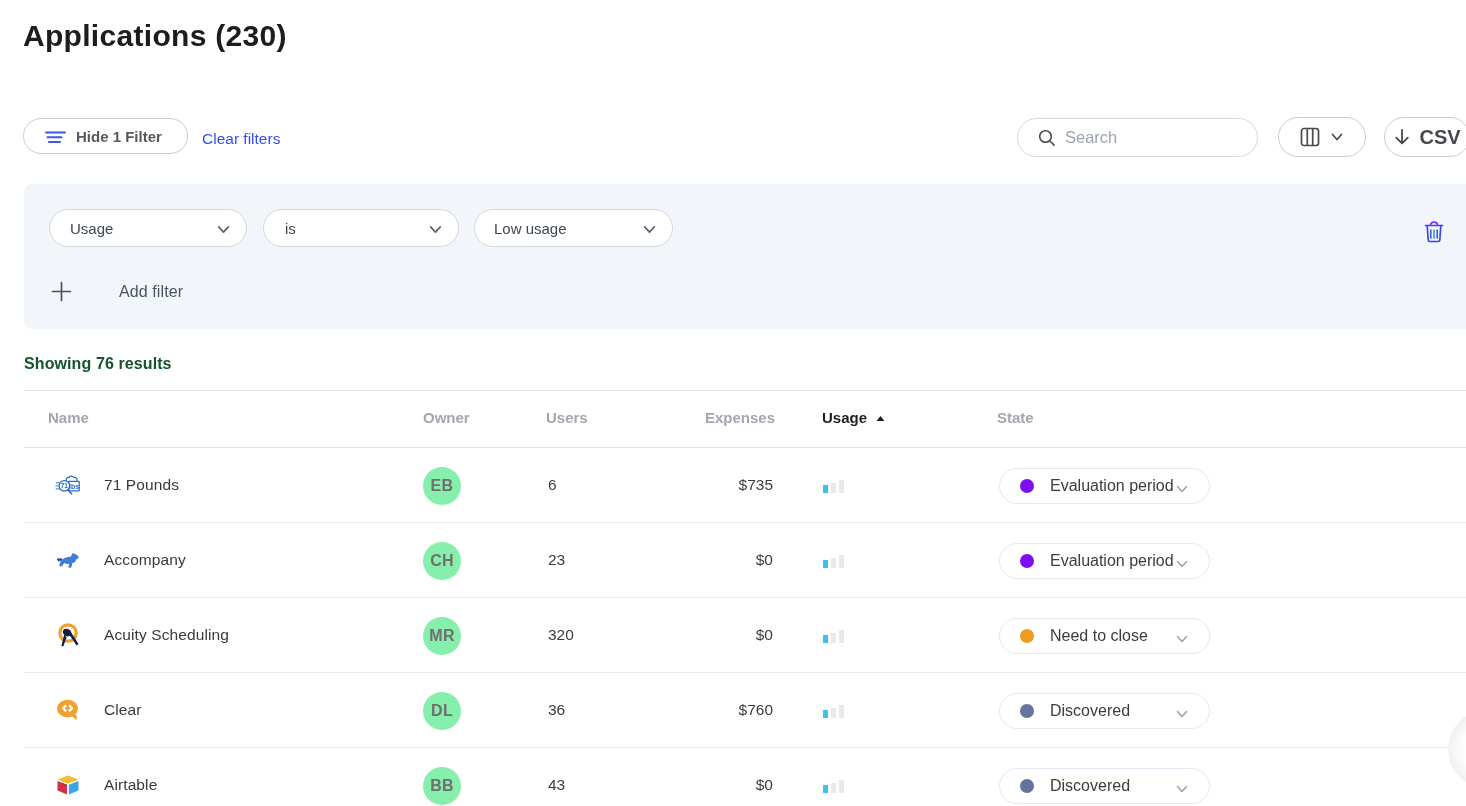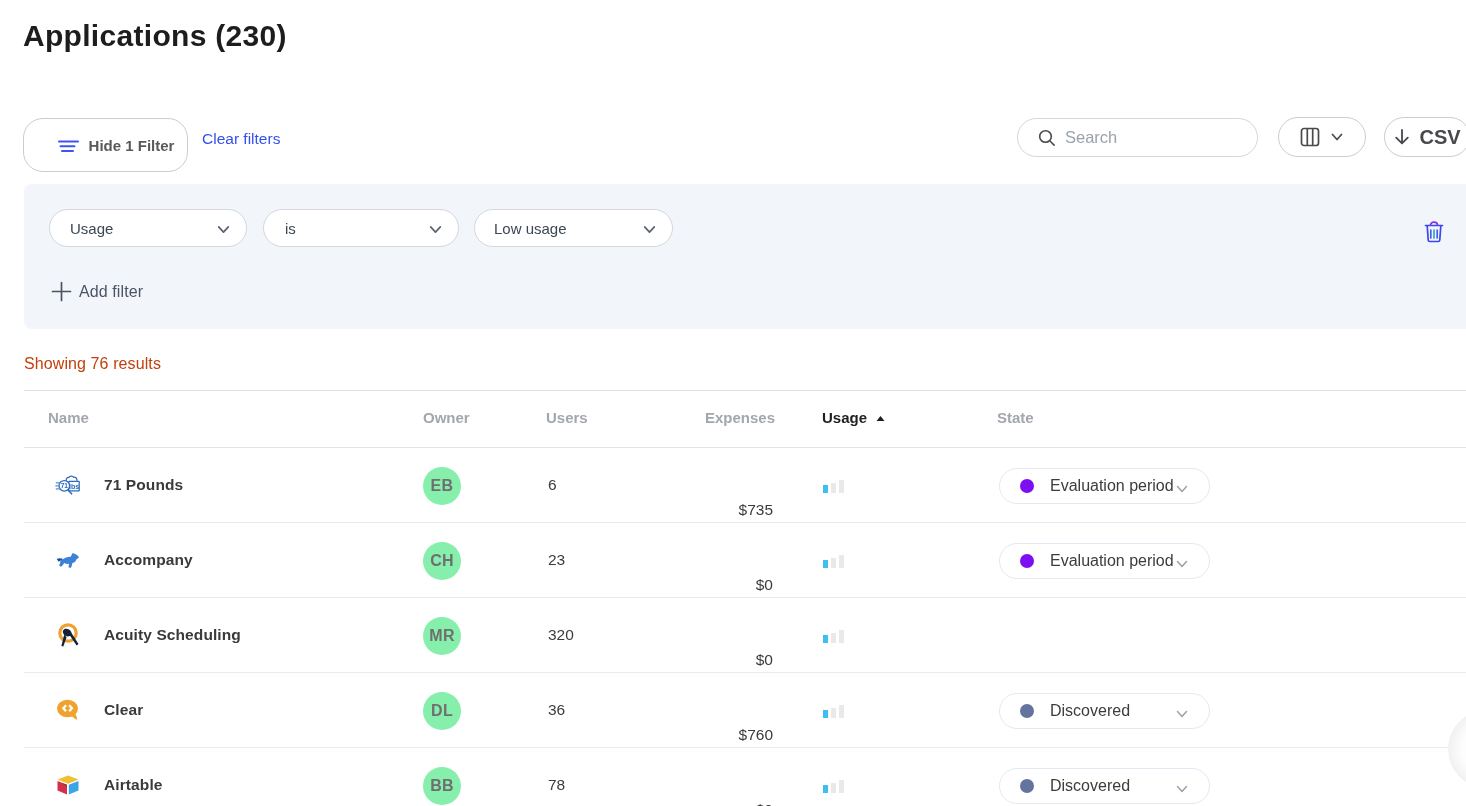--- a/index.html
+++ b/index.html
@@ -5,50 +5,50 @@
   * { margin:0; padding:0; box-sizing:border-box; }
   html,body { width:1466px; height:806px; overflow:hidden; background:#fff;
     font-family:"Liberation Sans", sans-serif; }
   .abs { position:absolute; }
   #page { position:relative; width:1466px; height:806px; }
 
   h1 { left:23px; top:19px; font-size:30px; font-weight:700; color:#1d1d1d; letter-spacing:0.3px; }
 
   .pillbtn { border:1px solid #c9ccd2; border-radius:20px; background:#fff;
     display:flex; align-items:center; justify-content:center; }
-  #hidebtn { left:23px; top:118px; width:165px; height:54px; gap:10px; justify-content:center; padding-left:21px; }
+  #hidebtn { left:23px; top:118px; width:165px; height:36px; gap:10px; justify-content:flex-start; padding-left:21px; }
   #hidebtn span { font-size:15px; font-weight:700; color:#595959; }
   #clear { left:202px; top:130px; font-size:15.5px; color:#3350ee; }
 
   #search { left:1017px; top:118px; width:241px; height:39px; border:1px solid #d4d7db; border-radius:20px; display:flex; align-items:center; }
   #search .ph { font-size:16.5px; color:#9aa3ad; margin-left:8px; }
   #colsbtn { left:1278px; top:117px; width:88px; height:40px; gap:10px; }
   #csvbtn { left:1384px; top:117px; width:86px; height:40px; gap:8px; }
   #csvbtn span { font-size:20px; font-weight:700; color:#47474d; }
 
   #band { left:24px; top:184px; width:1442px; height:145px; background:#f2f5fa; border-radius:8px 0 0 8px; }
   .fpill { position:absolute; top:25px; height:38px; background:#fff; border:1px solid #d2d7e0; border-radius:20px; display:flex; align-items:center; }
   .fpill span { font-size:15px; color:#3c4654; }
   .fpill svg { position:absolute; right:15px; top:12px; }
   #addfilter { position:absolute; left:27px; top:97px; display:flex; align-items:center; gap:7px; }
-  #addfilter span { font-size:16px; font-weight:400; color:#4b5562; letter-spacing:0.1px; }
+  #addfilter span { font-size:16px; font-weight:400; color:#4b5562; letter-spacing:0.1px;margin-left:40px; }
   #trash { position:absolute; right:22px; top:37px; }
 
-  #showing { left:24px; top:355px; font-size:16px; font-weight:400; color:#c2410c; letter-spacing:0.1px; }
+  #showing { left:24px; top:355px; font-size:16px; font-weight:700; color:#14532d; letter-spacing:0.1px; }
   .hline { position:absolute; left:24px; right:0; height:1px; background:#ebebeb; }
 
   .collabel { position:absolute; top:409px; font-size:15px; font-weight:700; color:#a2a7ae; }
 
   .row { position:absolute; left:24px; right:0; height:75px; }
   .appicon { position:absolute; left:31px; top:24px; width:26px; height:26px; }
-  .appname { position:absolute; left:80px; top:28px; font-size:15.5px; font-weight:700; color:#3a3a3a; letter-spacing:0.1px; }
+  .appname { position:absolute; left:80px; top:28px; font-size:15.5px; font-weight:400; color:#3a3a3a; letter-spacing:0.1px; }
   .avatar { position:absolute; left:399px; top:19px; width:38px; height:38px; border-radius:50%;
     background:#86efac; color:#6f6f6f; font-size:16px; font-weight:700; display:flex; align-items:center; justify-content:center; letter-spacing:0.3px;}
   .users { position:absolute; left:524px; top:28px; font-size:15.5px; color:#3b3b3b; }
-  .exp { position:absolute; left:599px; width:150px; top:28px; font-size:15.5px; color:#3b3b3b; text-align:right;margin-top:25px; }
+  .exp { position:absolute; left:599px; width:150px; top:28px; font-size:15.5px; color:#3b3b3b; text-align:right; }
   .bars { position:absolute; left:799px; top:31px; }
   .statepill { position:absolute; left:975px; top:20px; width:211px; height:36px; border:1px solid #e3e8f2; border-radius:18px;
     background:#fff; display:flex; align-items:center; }
   .dot { width:14px; height:14px; border-radius:50%; margin-left:20px; }
   .statepill .st { font-size:16px; color:#3c3c3c; margin-left:16px; }
   .statepill svg { position:absolute; right:20px; top:13px; }
 
   #fab { left:1448px; top:710px; width:78px; height:78px; border-radius:50%;
      background:radial-gradient(circle at center, #fdfdfd 45%, #f1f1f1 70%, rgba(255,255,255,0) 78%); }
 </style>
@@ -204,20 +204,27 @@
     </svg>
     <span class="appname">Acuity Scheduling</span>
     <div class="avatar">MR</div>
     <span class="users">320</span>
     <span class="exp">$0</span>
     <svg class="bars" width="22" height="14">
         <rect x="0" y="6" width="5" height="8" fill="#3fbef2"></rect>
         <rect x="8" y="4" width="5" height="10" fill="#e9e9e9"></rect>
         <rect x="16" y="1" width="5" height="13" fill="#e9e9e9"></rect>
       </svg>
+    <div class="statepill">
+        <div class="dot" style="background:#ef9b1e"></div>
+        <span class="st">Need to close</span>
+      <svg width="14" height="14" viewBox="0 0 14 14" fill="none" stroke="#9aa2ad" stroke-width="1.5" stroke-linecap="round" stroke-linejoin="round">
+          <path d="M2.5 4.5l4.5 5 4.5-5"></path>
+        </svg>
+    </div>
     <div class="hline" style="left:0; top:74px"></div>
   </div>
 
   <div class="row" style="top:673px">
     <svg class="appicon" viewBox="0 0 26 26">
       <ellipse cx="12.5" cy="11.5" rx="10.5" ry="8.8" fill="#f0a22e"></ellipse>
       <path d="M16 18.5l5.5 4.5c.8-2 .2-4-1-5.8z" fill="#f0a22e"></path>
       <path d="M10.2 7.5 6.8 11.3l3.4 3.8 1.7-1.5-2.1-2.3 2.1-2.3zM15 7.5l3.4 3.8-3.4 3.8-1.7-1.5 2.1-2.3-2.1-2.3z" fill="#fff"></path>
     </svg>
     <span class="appname">Clear</span>
@@ -241,21 +248,21 @@
 
   <div class="row" style="top:748px">
     <svg class="appicon" viewBox="0 0 26 26">
       <path d="M13 3.5 23.5 7.6 13 11.8 2.5 7.6z" fill="#f0bf33"></path>
       <path d="M2.5 9l9.5 3.8v9.7l-9.5-3.9z" fill="#d33049"></path>
       <path d="M13.8 12.8 23.5 9v9.6l-9.7 3.9z" fill="#3ba3e8"></path>
       <path d="M2.5 9l4.5 1.8 5 4.5v-2.5z" fill="#8a3b2b" opacity="0.85"></path>
     </svg>
     <span class="appname">Airtable</span>
     <div class="avatar">BB</div>
-    <span class="users">78</span>
+    <span class="users">43</span>
     <span class="exp">$0</span>
     <svg class="bars" width="22" height="14">
         <rect x="0" y="6" width="5" height="8" fill="#3fbef2"></rect>
         <rect x="8" y="4" width="5" height="10" fill="#e9e9e9"></rect>
         <rect x="16" y="1" width="5" height="13" fill="#e9e9e9"></rect>
       </svg>
     <div class="statepill">
         <div class="dot" style="background:#64749e"></div>
         <span class="st">Discovered</span>
       <svg width="14" height="14" viewBox="0 0 14 14" fill="none" stroke="#9aa2ad" stroke-width="1.5" stroke-linecap="round" stroke-linejoin="round">

